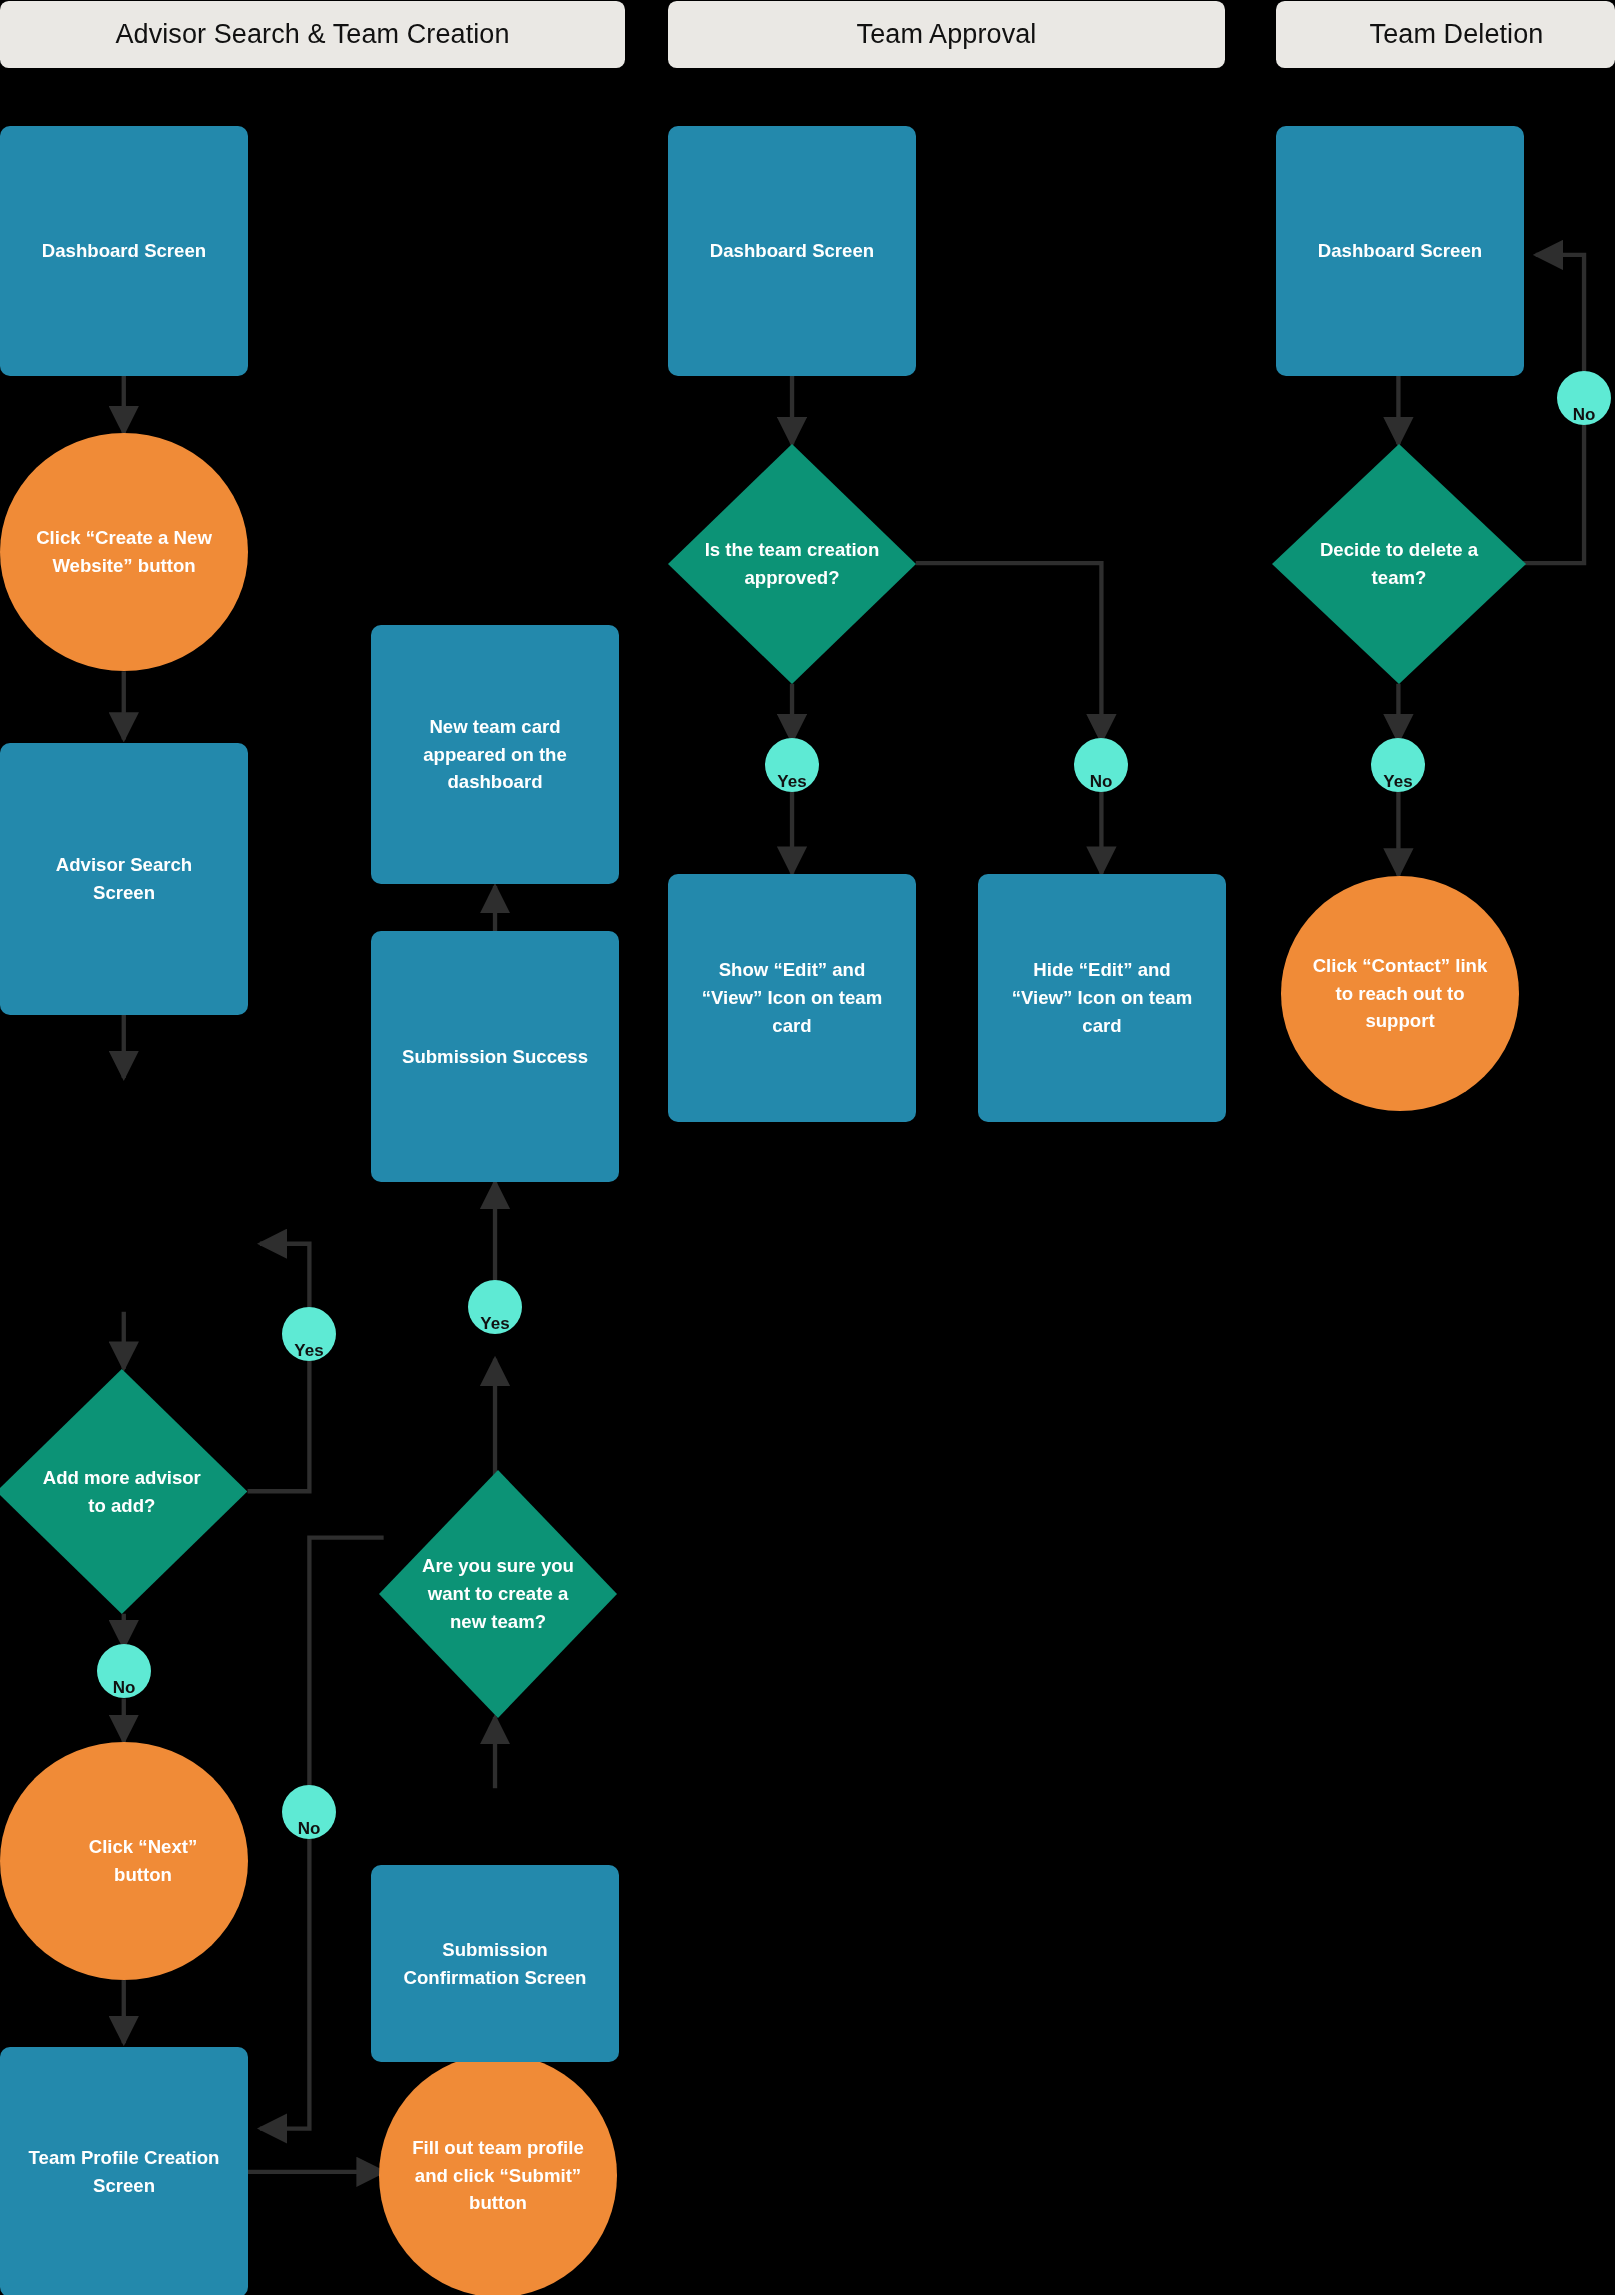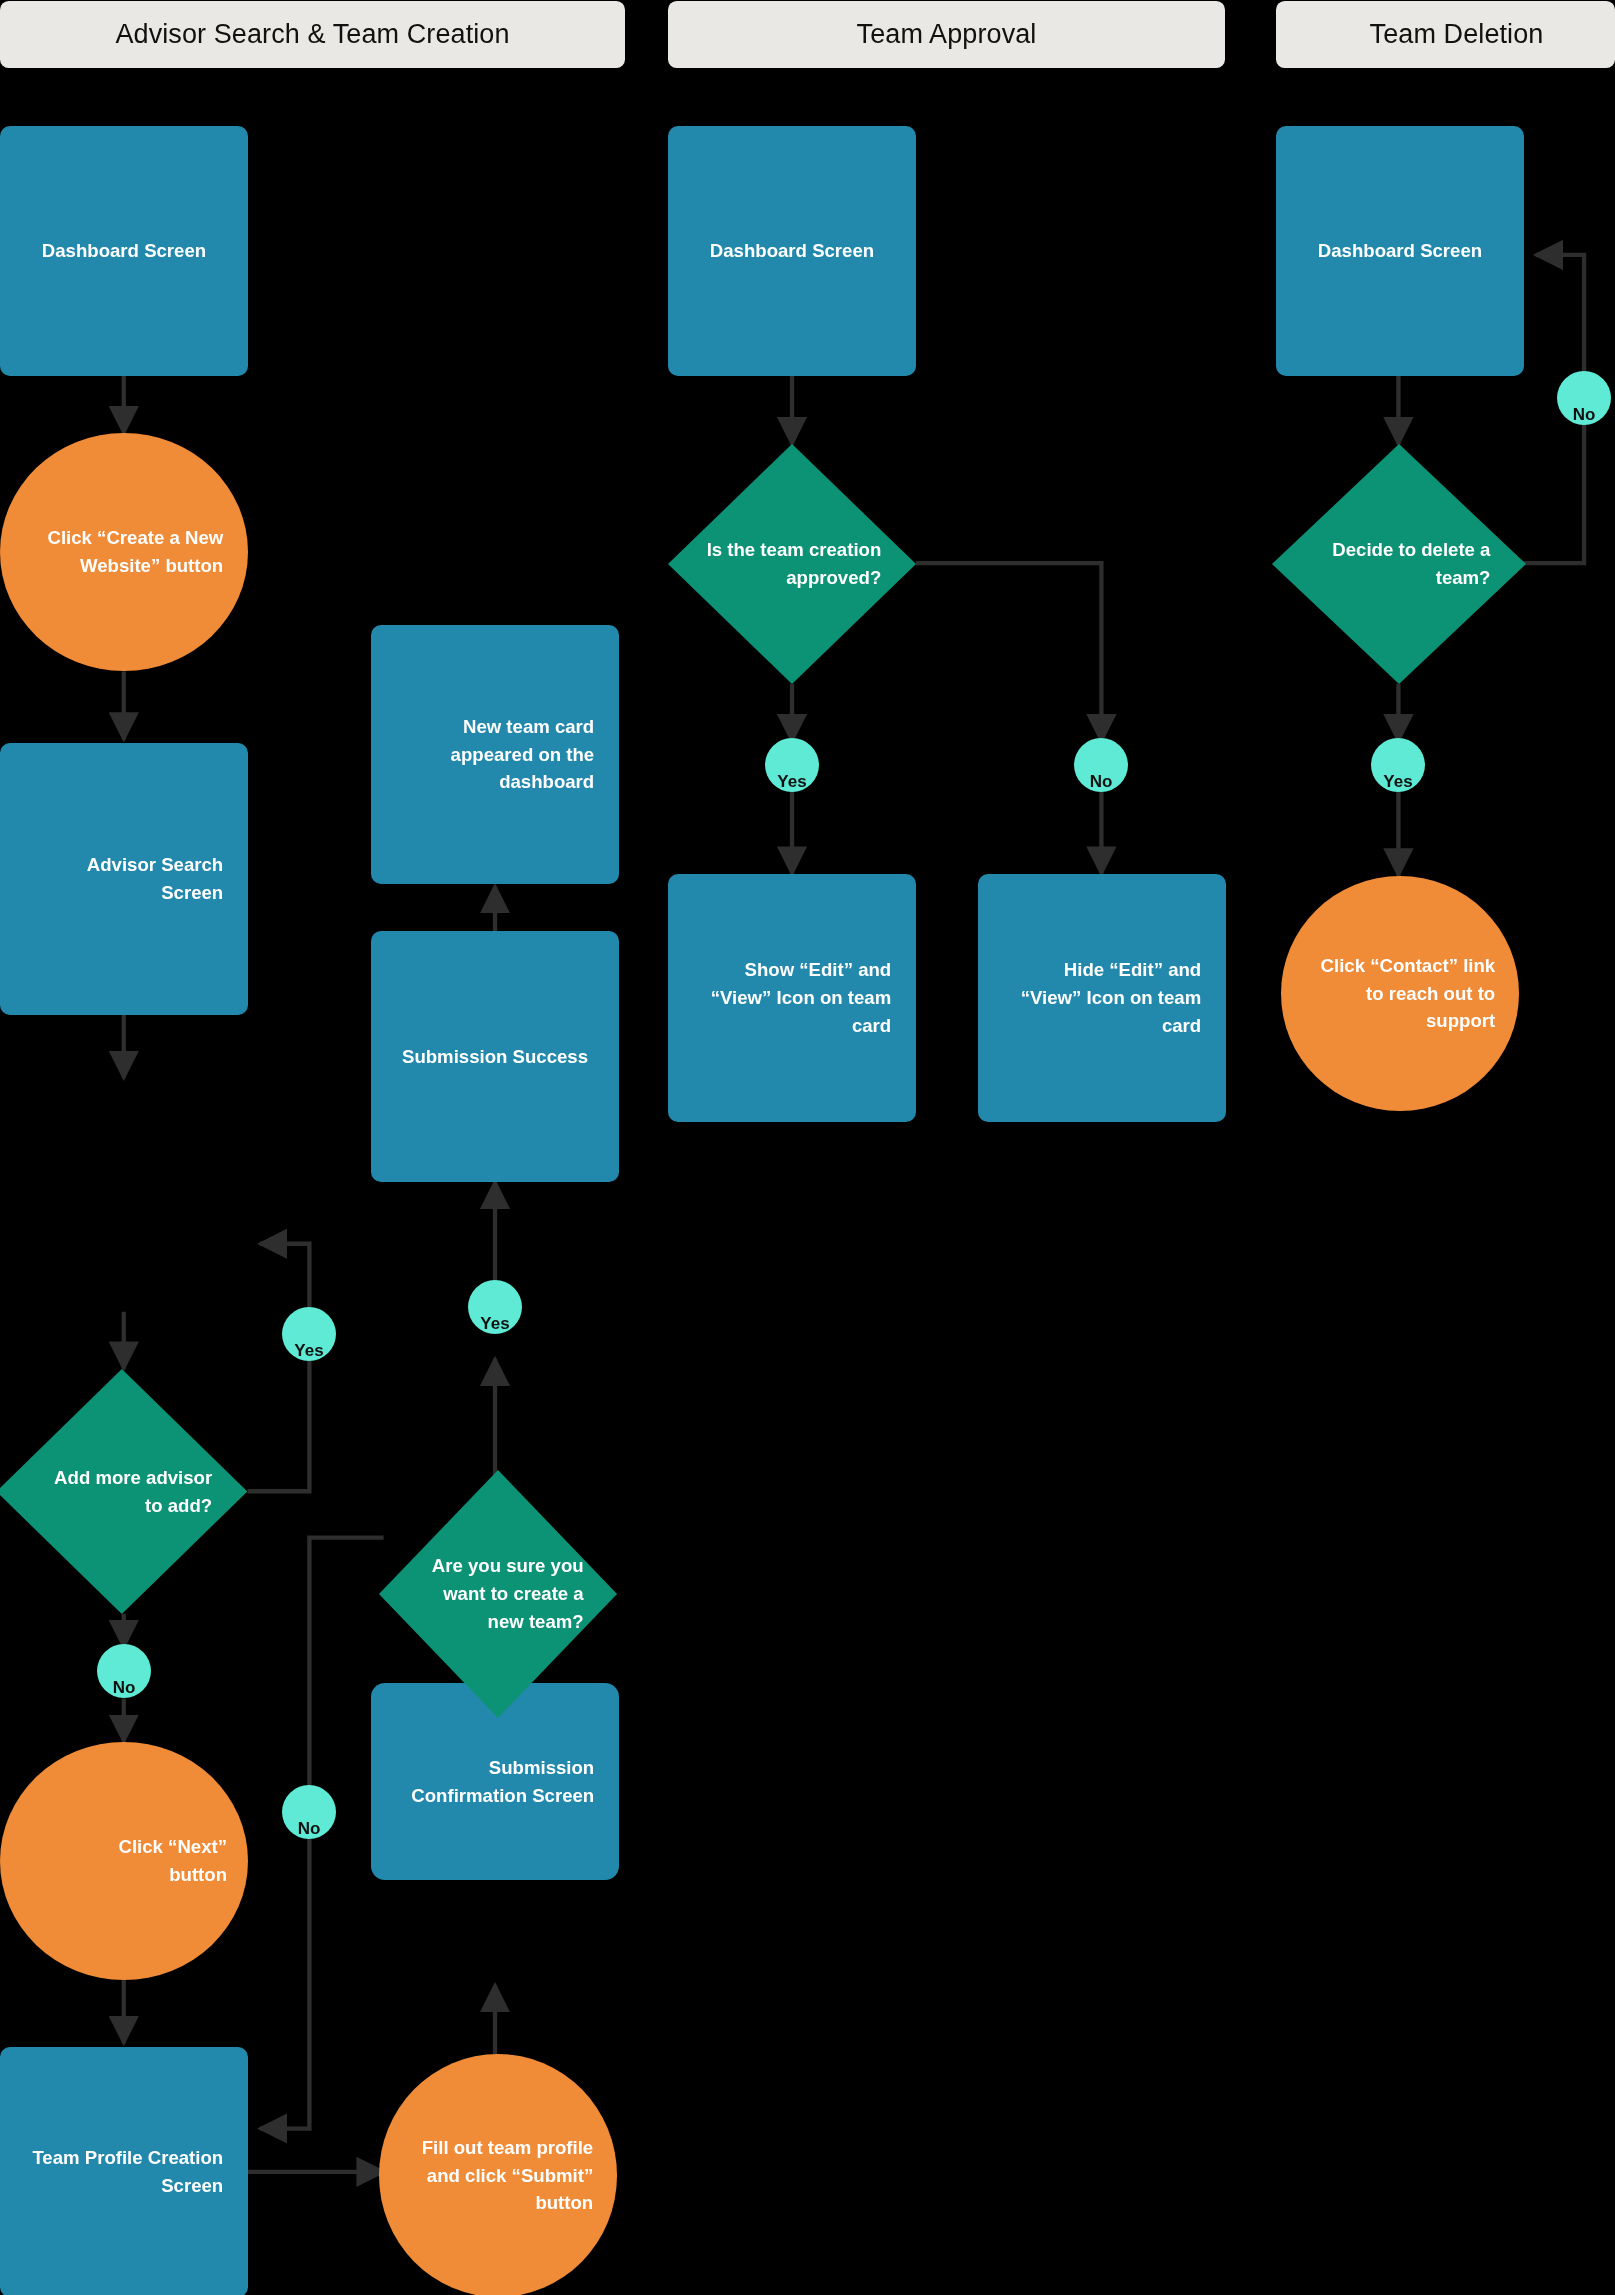--- a/index.html
+++ b/index.html
@@ -19,21 +19,21 @@
     display:flex; align-items:center; justify-content:center;
     color:#111;
     font-weight:400;
     font-size:27px;
     letter-spacing:0.1px;
   }
 
   .node {
     position:absolute;
     display:flex; align-items:center; justify-content:center;
-    text-align:right;
+    text-align:center;
     color:#ffffff;
     font-weight:bold;
     line-height:1.5;
   }
   .node .txt { display:block; padding:0 10%; }
 
   .node.process { background:#2389AC; border-radius:10px; font-size:18.6px; }
   .node.action  { background:#F08B37; border-radius:50%; font-size:18.6px; }
   .node.decision { font-size:18.6px; }
   .node.decision .dmd {
@@ -128,21 +128,21 @@
   </div>
 
   <div class="node process" style="left:0px; top:2047px; width:248px; height:250px;">
     <span class="txt">Team Profile Creation Screen</span>
   </div>
 
   <div class="node action" style="left:379px; top:2054px; width:238px; height:243px;">
     <span class="txt">Fill out team profile and click “Submit” button</span>
   </div>
 
-  <div class="node process" style="left:371px; top:1683px; width:248px; height:197px;border-radius:14px;">
+  <div class="node process" style="left:371px; top:1865px; width:248px; height:197px;">
     <span class="txt">Submission Confirmation Screen</span>
   </div>
 
   <div class="node decision" style="left:379px; top:1470px; width:238px; height:248px;">
     <span class="dmd"></span>
     <span class="txt">Are you sure you want to create a new team?</span>
   </div>
 
   <div class="node process" style="left:371px; top:931px; width:248px; height:251px;">
     <span class="txt">Submission Success</span>

